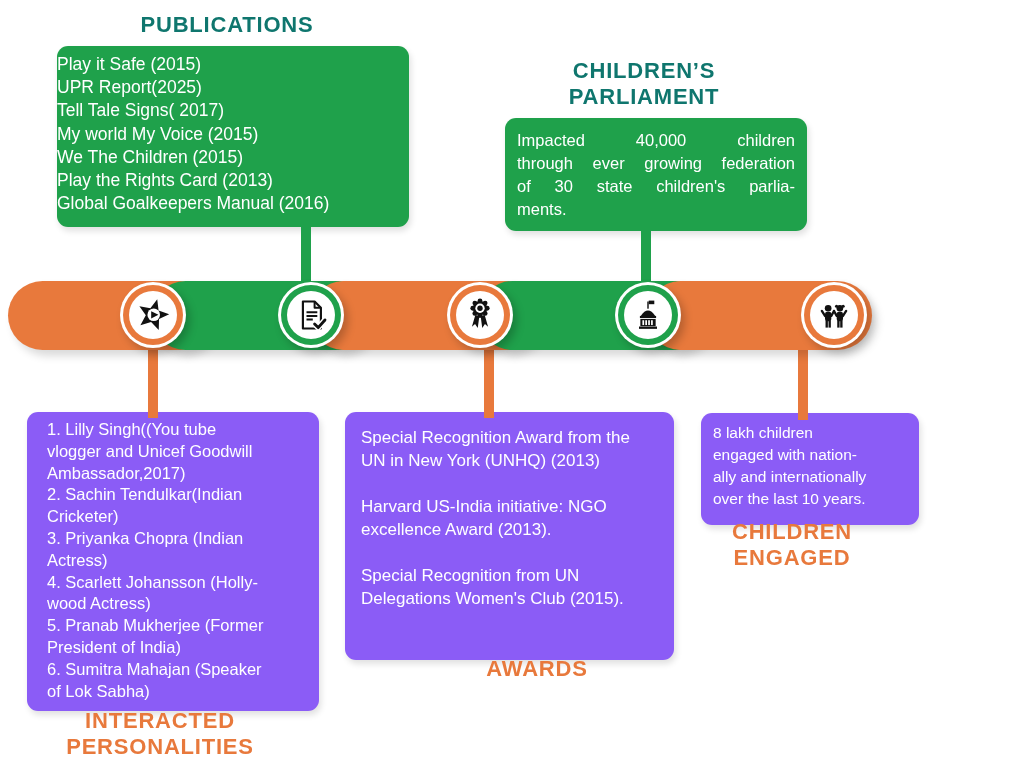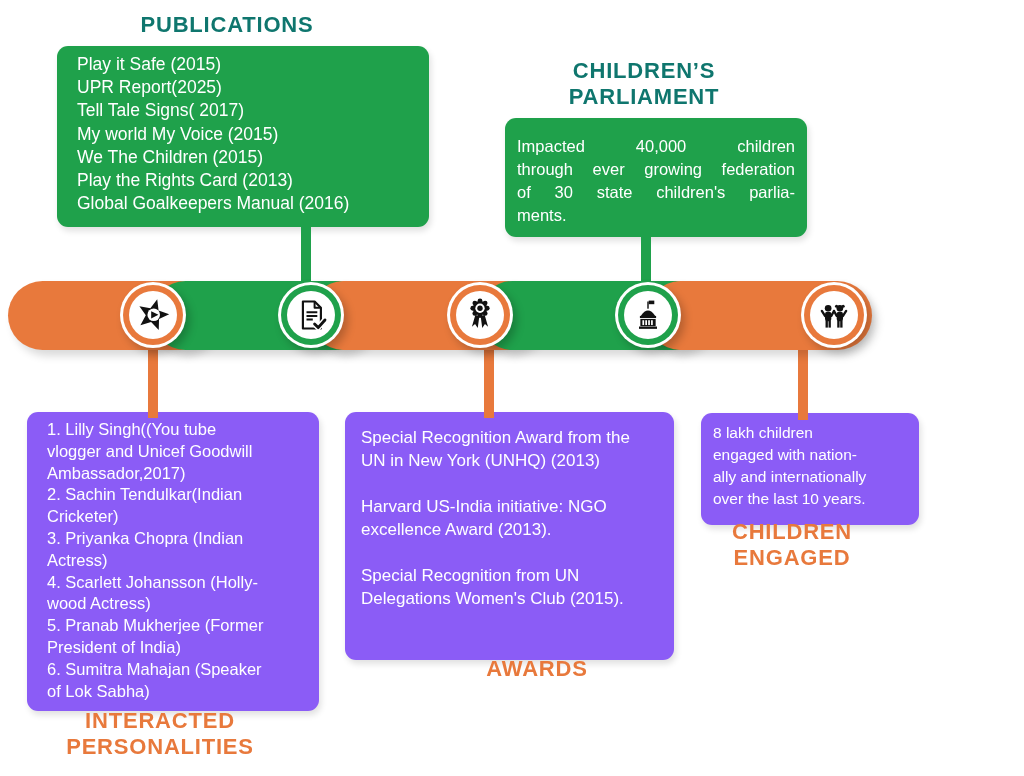--- a/index.html
+++ b/index.html
@@ -12,22 +12,22 @@
     text-align:center;line-height:26px;}
   .heading.green{color:#0f766e;}
   .heading.orange{color:#e8793c;}
   
   .box{position:absolute;border-radius:11px;color:#ffffff;
     box-shadow:2px 4px 6px rgba(0,0,0,0.12);}
   .box.green{background:#1fa14b;}
   .box.orange{background:#8b5cf6;}
   .box .line{white-space:nowrap;}
   .line:empty::before{content:"\00a0";}
-  .pub-body{padding:7px 12px 0 20px;font-size:17.5px;line-height:23.2px;}
-  .cp-body{padding:17px 12px 0 12px;font-size:16.5px;line-height:23px;}
+  .pub-body{padding:7px 12px 0 0;font-size:17.5px;line-height:23.2px;}
+  .cp-body{padding:11px 12px 0 12px;font-size:16.5px;line-height:23px;}
   .cp-body .line{white-space:normal;text-align:justify;text-align-last:justify;}
   .cp-body .line:last-child{text-align-last:left;}
   .pers-body{padding:7px 6px 0 20px;font-size:16.5px;line-height:21.8px;}
   .awards-body{padding:14px 8px 0 16px;font-size:17px;line-height:23px;}
   .child-body{padding:9px 8px 0 12px;font-size:15.5px;line-height:22px;}
   
   .stem{position:absolute;width:10px;z-index:1;}
   .stem.green{background:#1fa14b;}
   .stem.orange{background:#e8793c;}
   

